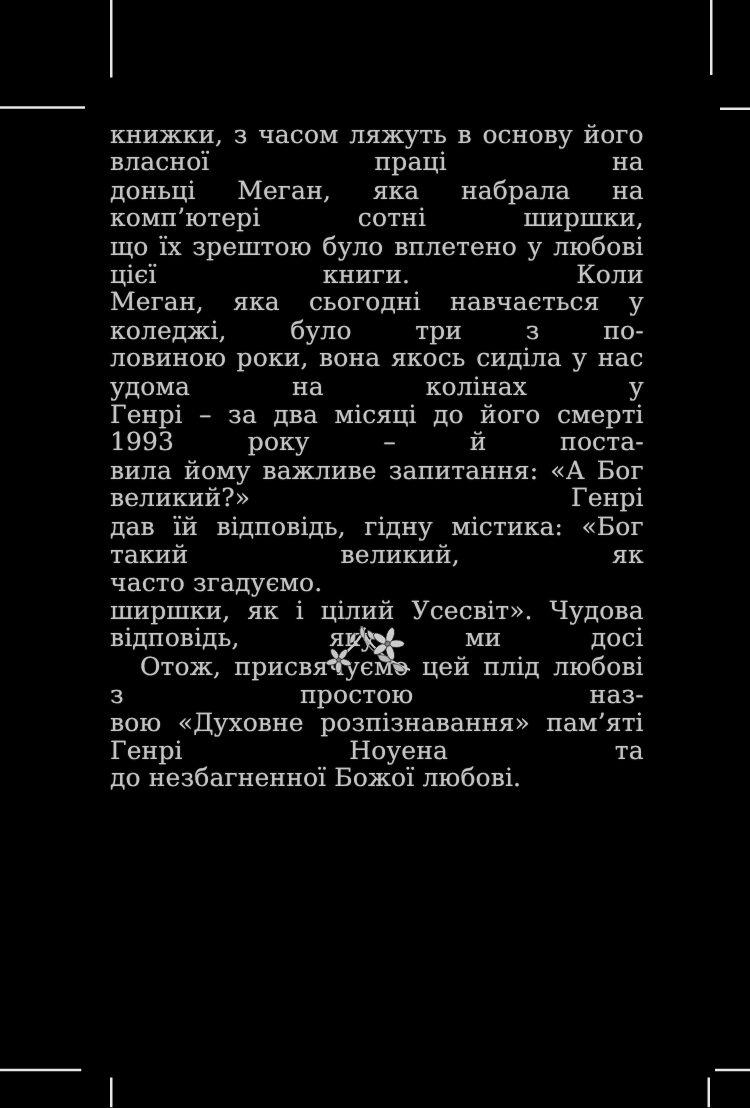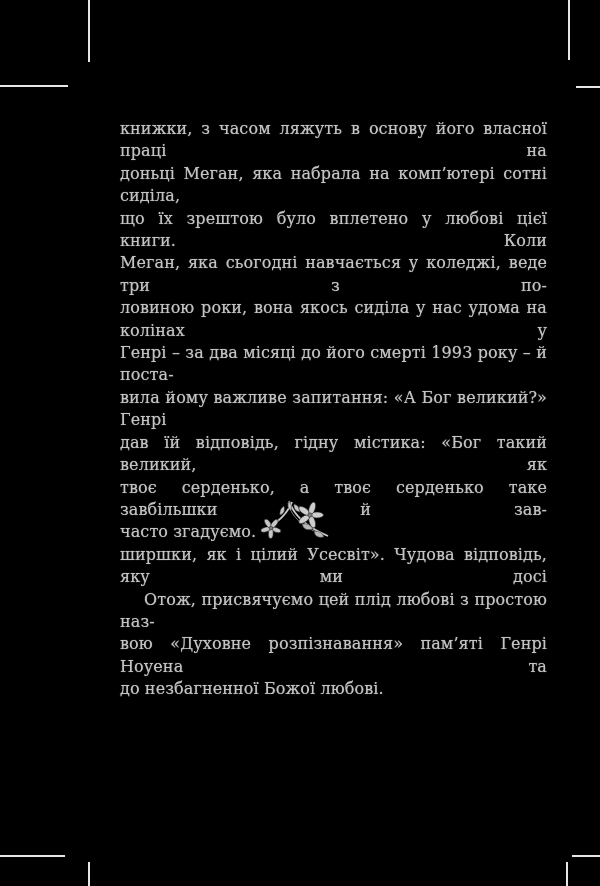--- a/index.html
+++ b/index.html
@@ -21,28 +21,27 @@
   .mark-tr-v { left: 568px; top: 0;      width: 2px;  height: 60px; }
   .mark-tr-h { left: 576px; top: 86px;   width: 24px; height: 2px;  }
   .mark-br-v { left: 566px; top: 862px;  width: 2px;  height: 24px; }
   .mark-br-h { left: 572px; top: 855px;  width: 28px; height: 2px;  }
   .mark-bl-v { left: 88px;  top: 862px;  width: 2px;  height: 24px; }
   .mark-bl-h { left: 0;     top: 855px;  width: 65px; height: 2px;  }
 
   
   .text-block {
     position: absolute;
-    left: 88px; top: 118px;
+    left: 88px; top: 96px;
     width: 427px;
     color: #c3c3c3;
-    font-size: 16px;
+    font-size: 20px;
     line-height: 22.4px;
     text-shadow: 0 0 1px #808080;
     letter-spacing: 0.1px;
-    margin-left: 32px;
   }
   .line { margin: 0; white-space: normal; }
   .justify { text-align: justify; text-align-last: justify; }
   .indent  { text-indent: 24px; }
 
   .ornament {
     position: absolute;
     left: 258px; top: 500px;
     width: 80px; height: 48px;
   }
@@ -56,28 +55,27 @@
   <div class="mark mark-tl-h"></div>
   <div class="mark mark-tr-v"></div>
   <div class="mark mark-tr-h"></div>
   <div class="mark mark-br-v"></div>
   <div class="mark mark-br-h"></div>
   <div class="mark mark-bl-v"></div>
   <div class="mark mark-bl-h"></div>
 
   <div class="text-block">
     <p class="line justify">книжки, з часом ляжуть в основу його власної праці на</p>
-    <p class="line justify">доньці Меган, яка набрала на комп’ютері сотні сиділа,</p>
+    <p class="line justify">доньці Меган, яка набрала на комп’ютері сотні ширшки,</p>
     <p class="line justify">що їх зрештою було вплетено у любові цієї книги. Коли</p>
-    <p class="line justify">Меган, яка сьогодні навчається у коледжі, веде три з по-</p>
+    <p class="line justify">Меган, яка сьогодні навчається у коледжі, було три з по-</p>
     <p class="line justify">ловиною роки, вона якось сиділа у нас удома на колінах у</p>
     <p class="line justify">Генрі – за два місяці до його смерті 1993 року – й поста-</p>
     <p class="line justify">вила йому важливе запитання: «А Бог великий?» Генрі</p>
     <p class="line justify">дав їй відповідь, гідну містика: «Бог такий великий, як</p>
-    <p class="line justify">твоє серденько, а твоє серденько таке завбільшки й зав-</p>
     <p class="line">часто згадуємо.</p>
     <p class="line justify">ширшки, як і цілий Усесвіт». Чудова відповідь, яку ми досі</p>
     <p class="line justify indent">Отож, присвячуємо цей плід любові з простою наз-</p>
     <p class="line justify">вою «Духовне розпізнавання» пам’яті Генрі Ноуена та</p>
     <p class="line">до незбагненної Божої любові.</p>
   </div>
 
   <div class="ornament">
     <svg viewBox="0 0 80 48" width="80" height="48" xmlns="http://www.w3.org/2000/svg">
 

